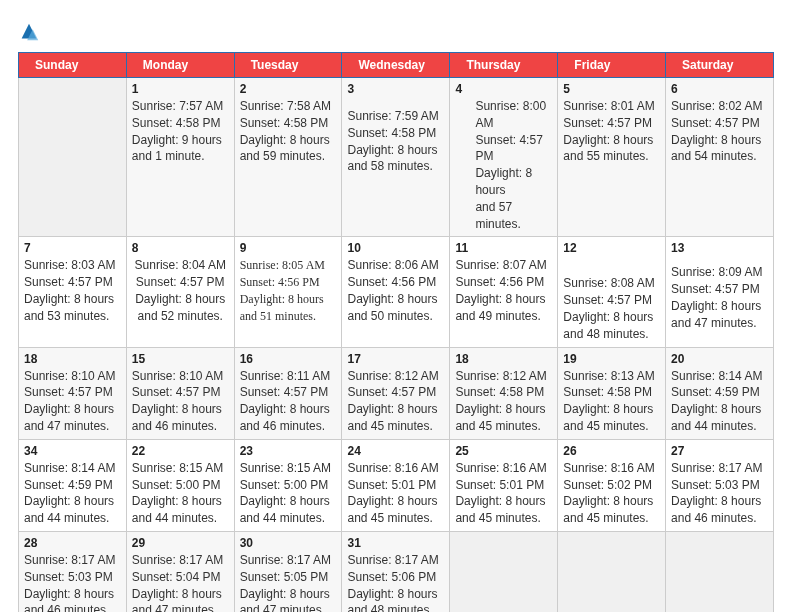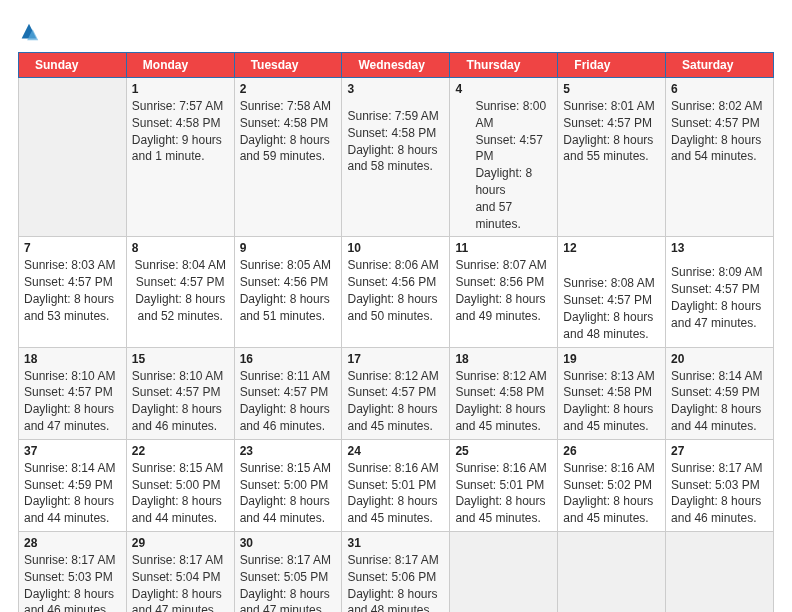--- a/index.html
+++ b/index.html
@@ -195,36 +195,36 @@
           </td>
           <td>
             <span class="day-num">8</span>
             <div class="day-info" style="white-space: pre-line; text-align: center;">Sunrise: 8:04 AM
 Sunset: 4:57 PM
 Daylight: 8 hours
 and 52 minutes.</div>
           </td>
           <td>
             <span class="day-num">9</span>
-            <div class="day-info" style="white-space: pre-line;">Sunrise: 8:05 AM
+            <div class="day-info" style="white-space: pre-line; font-family: Liberation Serif, serif;">Sunrise: 8:05 AM
 Sunset: 4:56 PM
 Daylight: 8 hours
 and 51 minutes.</div>
           </td>
           <td>
             <span class="day-num">10</span>
             <div class="day-info" style="white-space: pre-line;">Sunrise: 8:06 AM
 Sunset: 4:56 PM
 Daylight: 8 hours
 and 50 minutes.</div>
           </td>
           <td>
             <span class="day-num">11</span>
             <div class="day-info" style="white-space: pre-line;">Sunrise: 8:07 AM
-Sunset: 8:56 PM
+Sunset: 4:56 PM
 Daylight: 8 hours
 and 49 minutes.</div>
           </td>
           <td>
             <span class="day-num">12</span>
             <div class="day-info" style="white-space: pre-line; margin-top: 20px;">Sunrise: 8:08 AM
 Sunset: 4:57 PM
 Daylight: 8 hours
 and 48 minutes.</div>
           </td>
@@ -282,21 +282,21 @@
           <td>
             <span class="day-num">20</span>
             <div class="day-info" style="white-space: pre-line;">Sunrise: 8:14 AM
 Sunset: 4:59 PM
 Daylight: 8 hours
 and 44 minutes.</div>
           </td>
         </tr>
         <tr>
           <td>
-            <span class="day-num">37</span>
+            <span class="day-num">34</span>
             <div class="day-info" style="white-space: pre-line;">Sunrise: 8:14 AM
 Sunset: 4:59 PM
 Daylight: 8 hours
 and 44 minutes.</div>
           </td>
           <td>
             <span class="day-num">22</span>
             <div class="day-info" style="white-space: pre-line;">Sunrise: 8:15 AM
 Sunset: 5:00 PM
 Daylight: 8 hours

